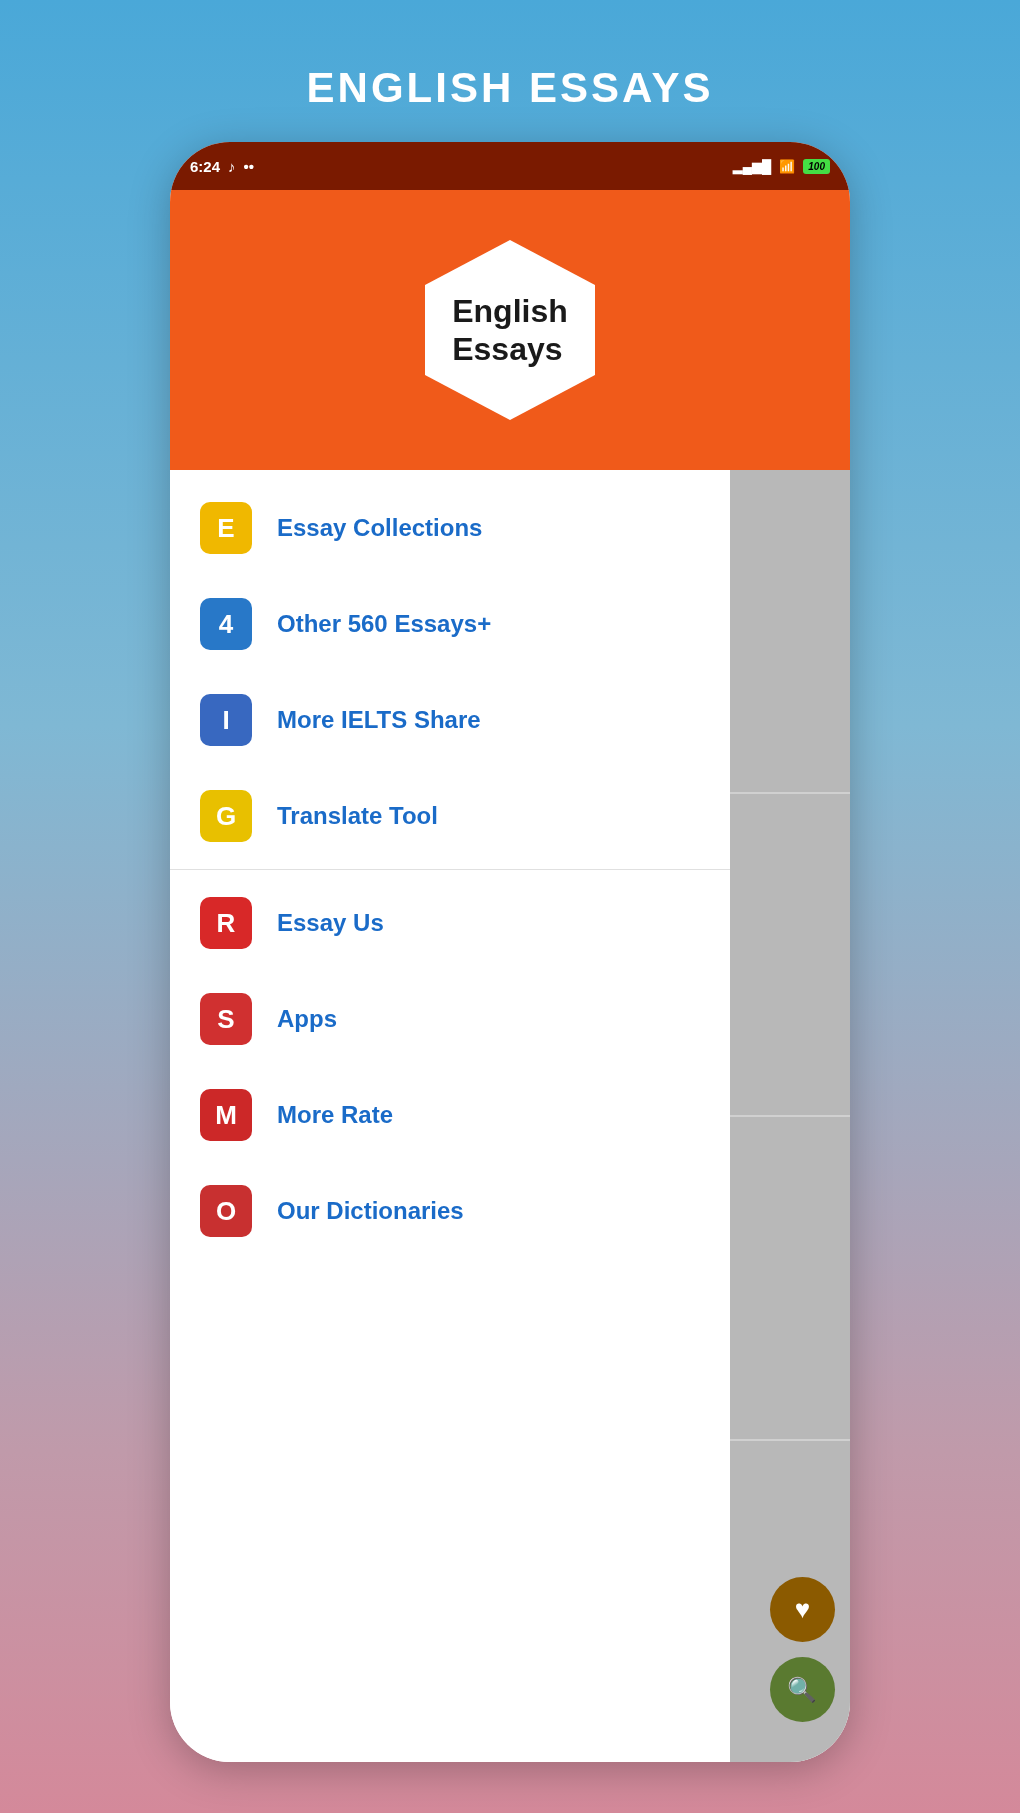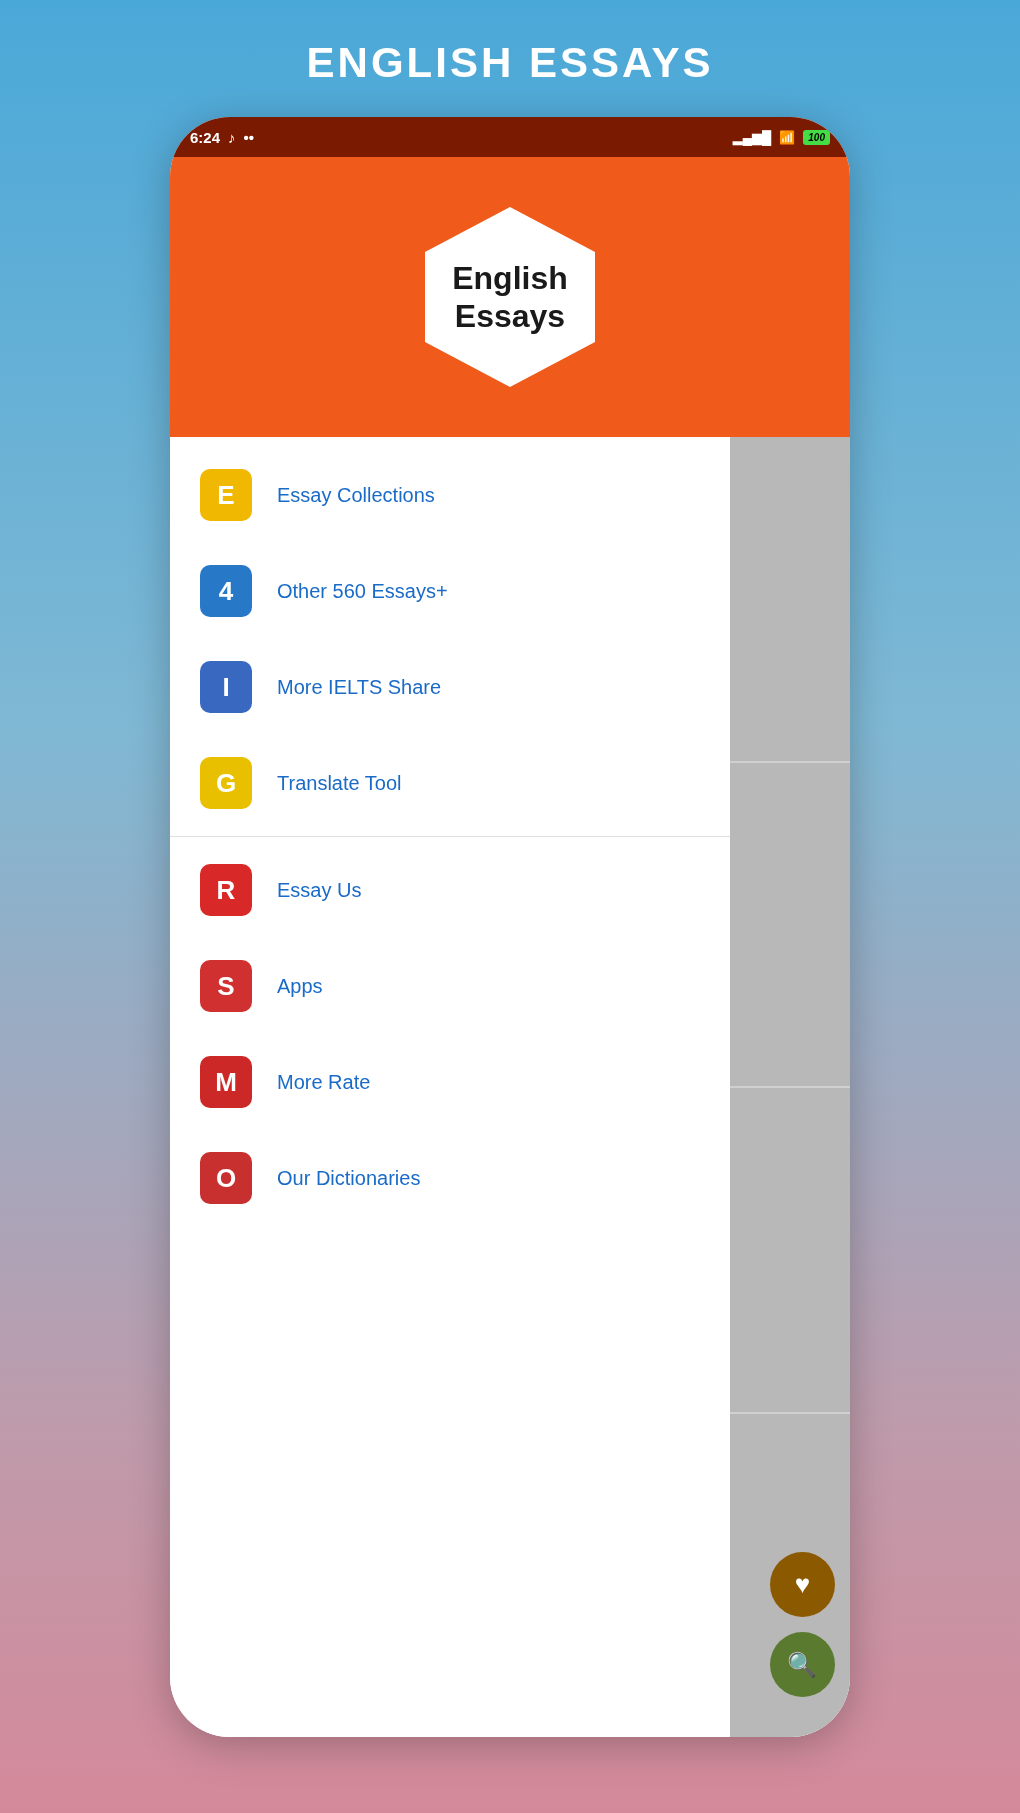--- a/index.html
+++ b/index.html
@@ -13,41 +13,41 @@
       align-items: center;
       font-family: Arial, sans-serif;
       overflow: hidden;
     }
 
     .page-title {
       color: white;
       font-size: 42px;
       font-weight: bold;
       letter-spacing: 3px;
-      margin-top: 39px;
+      margin-top: 64px;
       margin-bottom: 30px;
       text-align: center;
     }
 
     .phone-wrapper {
       width: 680px;
       height: 1620px;
       background: white;
       border-radius: 60px;
       overflow: hidden;
       position: relative;
       box-shadow: 0 8px 40px rgba(0,0,0,0.25);
       display: flex;
       flex-direction: column;
     }
 
     
     .status-bar {
       background: #7a1a00;
-      height: 40px;
+      height: 48px;
       display: flex;
       align-items: center;
       justify-content: space-between;
       padding: 16px 20px;
       flex-shrink: 0;
     }
 
     .status-left {
       display: flex;
       align-items: center;
@@ -129,21 +129,20 @@
       justify-content: center;
     }
 
     .hex-shape {
       width: 200px;
       height: 200px;
     }
 
     .hex-text {
       position: absolute;
-      text-align: center;
       font-size: 32px;
       font-weight: 900;
       color: #1a1a1a;
       line-height: 1.2;
     }
 
     
     .menu-list {
       padding: 10px 0;
     }
@@ -172,23 +171,23 @@
     .icon-yellow { background: #f0b800; }
     .icon-blue { background: #2878c8; }
     .icon-blue2 { background: #3868c0; }
     .icon-yellow2 { background: #e8c000; }
     .icon-red { background: #d82828; }
     .icon-red2 { background: #d03030; }
     .icon-red3 { background: #cc2828; }
     .icon-red4 { background: #c83030; }
 
     .menu-label {
-      font-size: 20px;
+      font-size: 24px;
       color: #1a6bc8;
-      font-weight: 400;
+      font-weight: 700;
       text-align: center;
     }
 
     .divider {
       height: 1px;
       background: #e0e0e0;
       margin: 5px 0;
     }
 
     .section-label {

